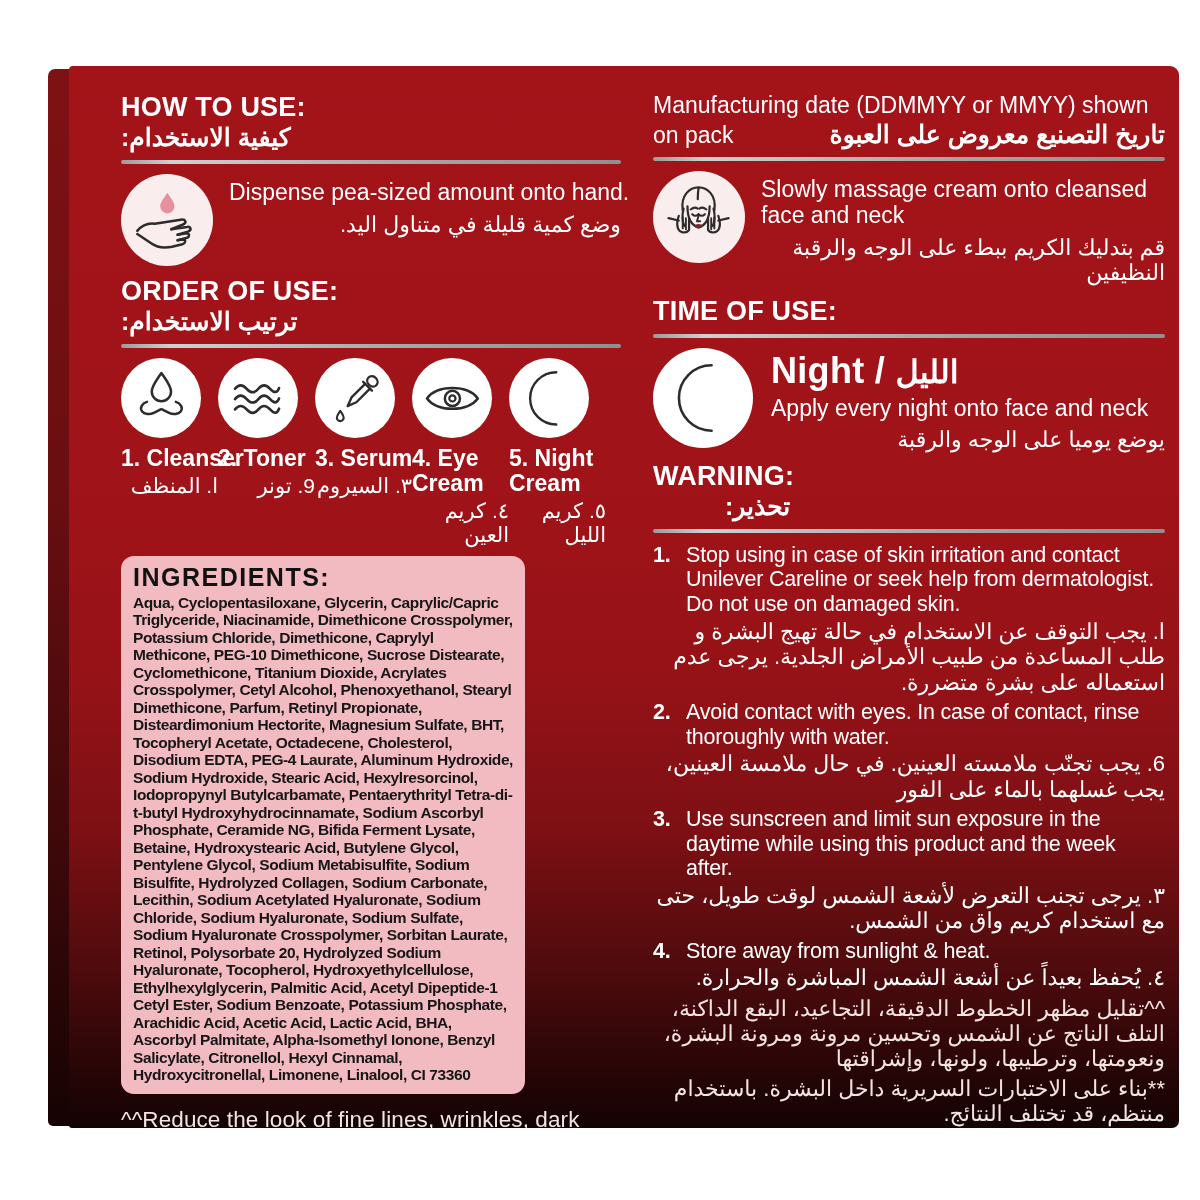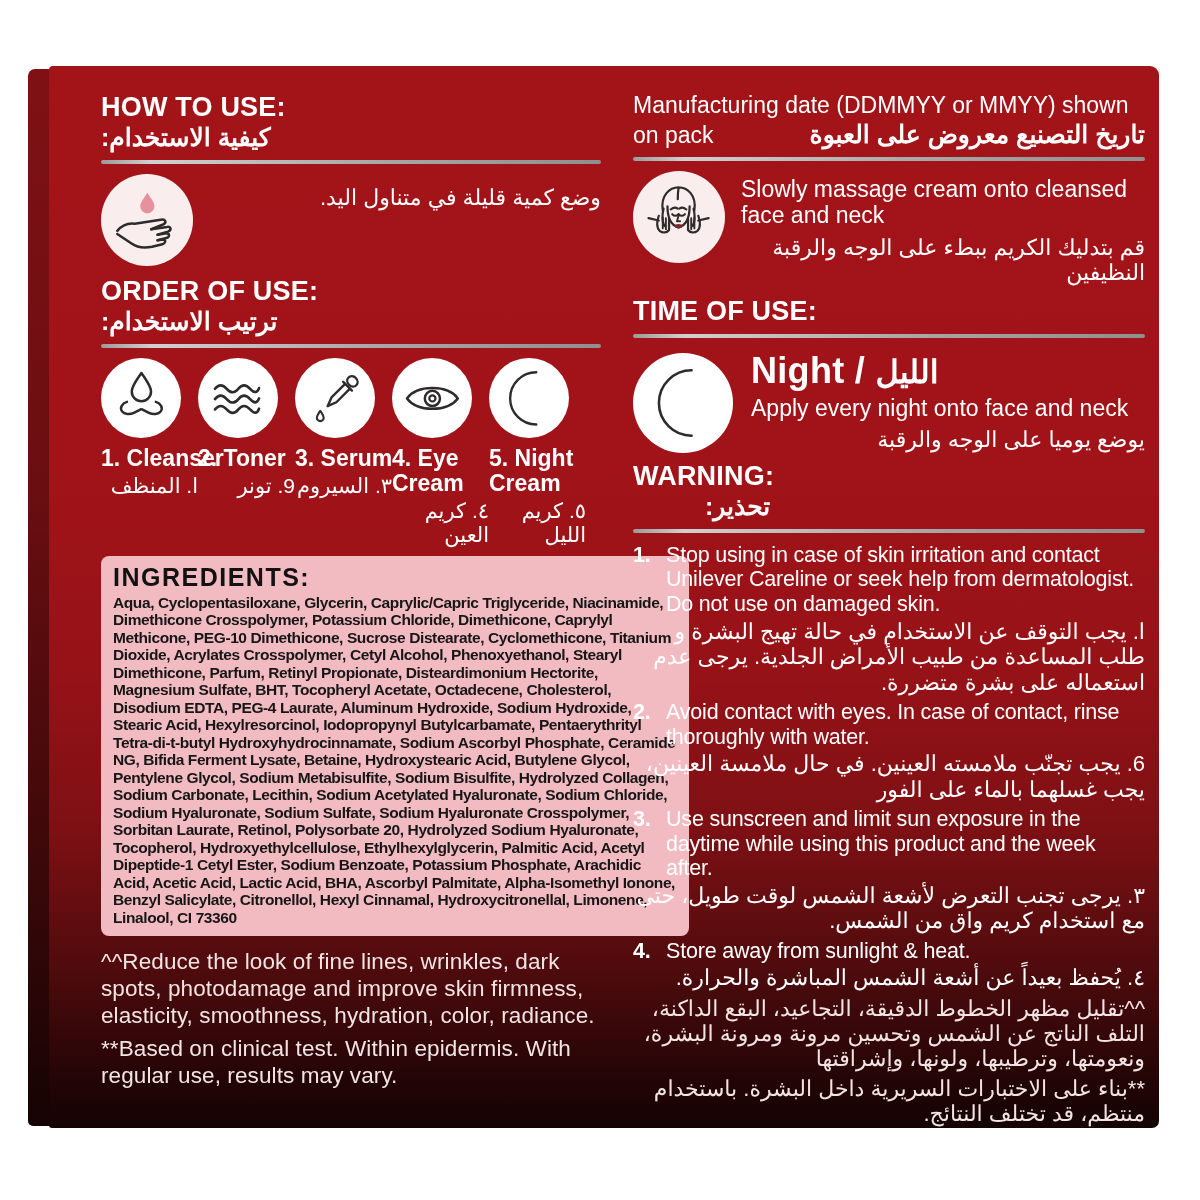--- a/index.html
+++ b/index.html
@@ -1,21 +1,21 @@
 <!DOCTYPE html>
 <html><head>
 <meta charset="utf-8">
 <style>
   html,body{margin:0;padding:0;}
   body{
     width:1200px;height:1200px;background:#ffffff;position:relative;overflow:hidden;
     font-family:"Liberation Sans", sans-serif;
     -webkit-font-smoothing:antialiased;
   }
-  .package{position:absolute;left:28px;top:66px;width:1131px;height:1062px;}
+  .package{position:absolute;left:48px;top:66px;width:1131px;height:1062px;}
   .spine{
     position:absolute;left:0;top:3px;bottom:2px;width:22px;
     background:linear-gradient(180deg,#7f1114 0%,#6a0e11 40%,#3c0809 75%,#150303 100%);
     border-radius:7px 0 0 5px;
   }
   .face{
     position:absolute;left:21px;top:0;right:0;bottom:0;overflow:hidden;
     border-radius:4px 9px 7px 3px;
     background:linear-gradient(180deg,#a31419 0%,#a01318 40%,#951217 58%,#7d1014 72%,#4f0b0d 85%,#250506 95%,#140303 100%);
   }
@@ -42,32 +42,32 @@
   .icon-text{padding-top:5px;flex:1;min-width:0;}
   .icon-text .t-ar{margin-top:6px;}
 
   .steps-icons{display:flex;gap:17px;margin-bottom:8px;}
   .steps-labels{display:flex;margin-bottom:8px;}
   .sl{width:97px;flex:0 0 auto;}
   .sl-en{color:#fff;font-weight:bold;font-size:23px;line-height:1.08;}
   .sl-en.nw{white-space:nowrap;}
   .sl-ar{color:#fff;font-size:21px;line-height:1.12;direction:rtl;text-align:right;margin-top:3px;}
 
-  .ingredients{margin-top:10px;background:#f2bac1;width:588px;box-sizing:border-box;
-    padding:8px 12px 10px;border-radius:8px;}
+  .ingredients{margin-top:10px;background:#f2bac1;width:404px;box-sizing:border-box;
+    padding:8px 12px 10px;border-radius:13px;}
   .ing-title{color:#121212;font-weight:bold;font-size:25px;letter-spacing:1.5px;line-height:1.1;}
   .ing-text{color:#161616;font-size:15.5px;line-height:1.13;letter-spacing:-.4px;font-weight:bold;margin-top:2px;}
 
   .footnote{color:#f3e4e4;font-size:22.5px;line-height:1.2;margin-top:6px;letter-spacing:.1px;}
   .footnote.first{margin-top:12px;}
 
   .mfg-line2{display:flex;justify-content:space-between;align-items:baseline;}
   .mfg-ar{font-size:25px;}
 
-  .night-row{display:flex;gap:18px;align-items:flex-end;margin-bottom:8px;}
+  .night-row{display:flex;gap:18px;align-items:flex-start;margin-bottom:8px;}
   .night-title{color:#fff;font-weight:bold;font-size:36px;line-height:1.02;margin-bottom:5px;letter-spacing:.3px;}
   .night-title .ar{font-size:32px;}
   .warn-ar{padding-left:72px;}
 
   .w-item{margin-bottom:5px;}
   .w-en{display:flex;gap:7px;color:#fff;font-size:21.5px;line-height:1.15;letter-spacing:-.2px;}
   .w-num{font-weight:bold;flex:0 0 26px;}
   .w-item .t-ar{margin-top:2px;}
   .fn-ar{margin-top:4px;color:#f3e4e4;}
 
@@ -91,20 +91,21 @@
         <div class="circle big tint">
           <svg viewBox="0 0 100 100">
             <path d="M51 15c5 8 9 12 9 17a9 9 0 1 1-18 0c0-5 4-9 9-17z" fill="#e8919e" stroke="none"></path>
             <path class="ic" stroke-width="3.2" d="M13 63c6-7 14-10 22-9l33-5c6-1 8 3 3 6l-15 6"></path>
             <path class="ic" stroke-width="3.2" d="M56 61l20-3c5-1 6 4 1 6l-13 4"></path>
             <path class="ic" stroke-width="3.2" d="M64 68l11-2c5 0 4 5 0 6l-11 3"></path>
             <path class="ic" stroke-width="3.2" d="M64 75l7-1c4 0 3 5-1 6l-13 3c-10 2-19 1-26-4l-18-12"></path>
           </svg>
         </div>
         <div class="icon-text">
+          <div class="t-en oneline">Dispense pea-sized amount onto hand.</div>
           <div class="t-ar">وضع كمية قليلة في متناول اليد.</div>
         </div>
       </div>
 
       <div>
         <div class="h-en">ORDER OF USE:</div>
         <div class="h-ar">ترتيب الاستخدام:</div>
       </div>
       <div class="sep"></div>
 

